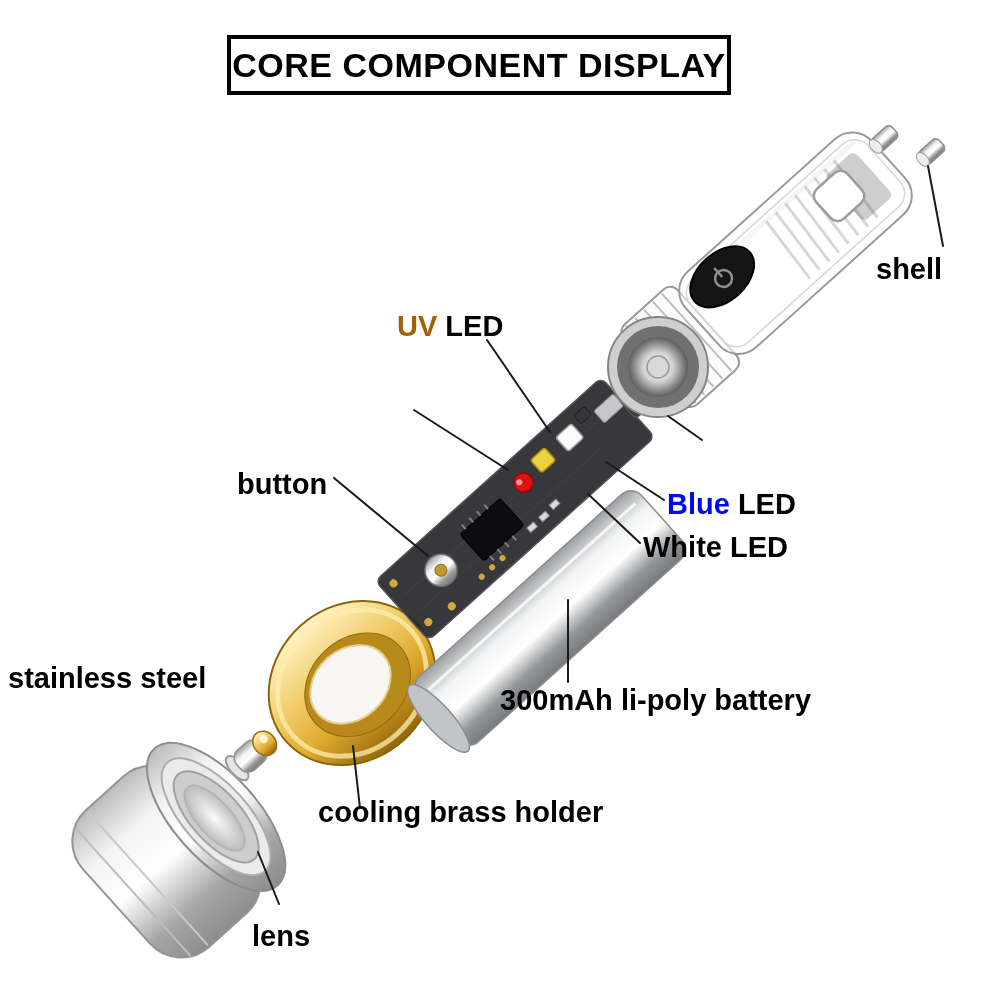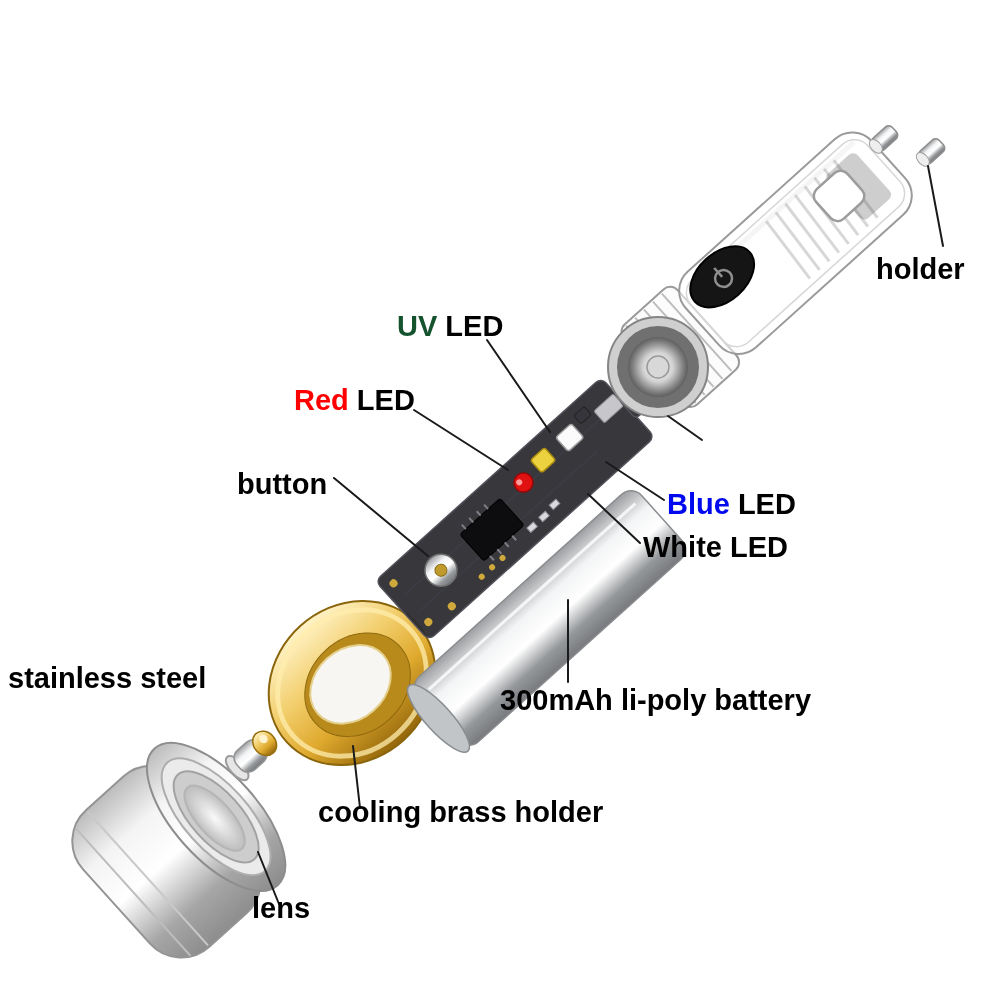--- a/index.html
+++ b/index.html
@@ -182,32 +182,32 @@
       <line x1="334" y1="478" x2="428" y2="556"></line>
       <line x1="702" y1="440" x2="668" y2="416"></line>
       <line x1="664" y1="500" x2="606" y2="462"></line>
       <line x1="640" y1="543" x2="588" y2="494"></line>
       <line x1="568" y1="682" x2="568" y2="600"></line>
       <line x1="360" y1="808" x2="353" y2="746"></line>
       <line x1="279" y1="904" x2="258" y2="852"></line>
     </g>
   </svg>
 
+  <div class="title-box">
+    <span>CORE COMPONENT DISPLAY</span>
+  </div>
 
   <div class="label" style="left:876px; top:253px;">
-    <span>holder</span>
+    <span>shell</span>
   </div>
 
   <div class="label" style="left:397px; top:310px;">
-    <span style="color: #14532d;">UV</span><span> LED</span>
-  </div>
-
-  <div class="label" style="left:294px; top:384px;">
-    <span style="color: rgb(255, 0, 0);">Red</span><span> LED</span>
-  </div>
+    <span style="color: #a16207;">UV</span><span> LED</span>
+  </div>
+
 
   <div class="label" style="left:237px; top:468px;">
     <span>button</span>
   </div>
 
 
   <div class="label" style="left:643px; top:531px;">
     <span>White LED</span>
   </div>
 
@@ -220,17 +220,17 @@
   </div>
 
   <div class="label" style="left:8px; top:662px;">
     <span>stainless steel</span>
   </div>
 
   <div class="label" style="left:318px; top:796px;">
     <span>cooling brass holder</span>
   </div>
 
-  <div class="label" style="left:252px; top:892px;">
+  <div class="label" style="left:252px; top:920px;">
     <span>lens</span>
   </div>
 
 </div>
 
 </body></html>

